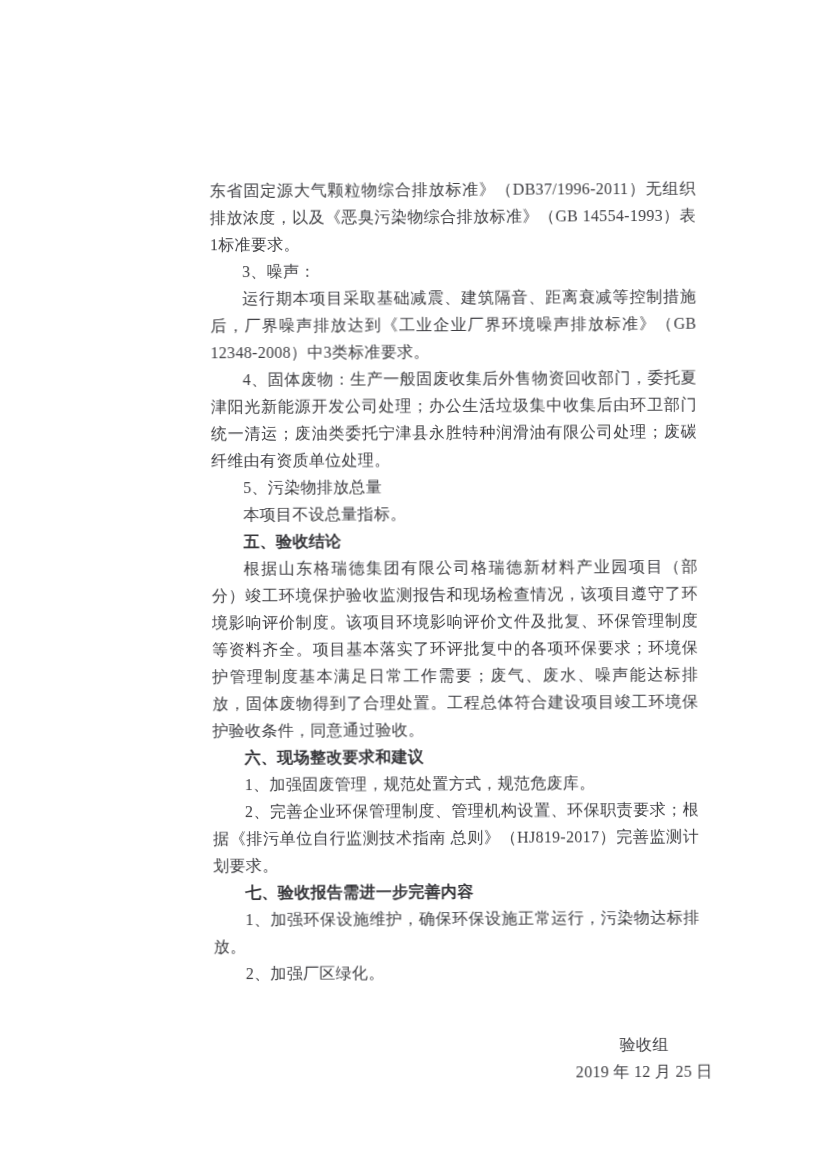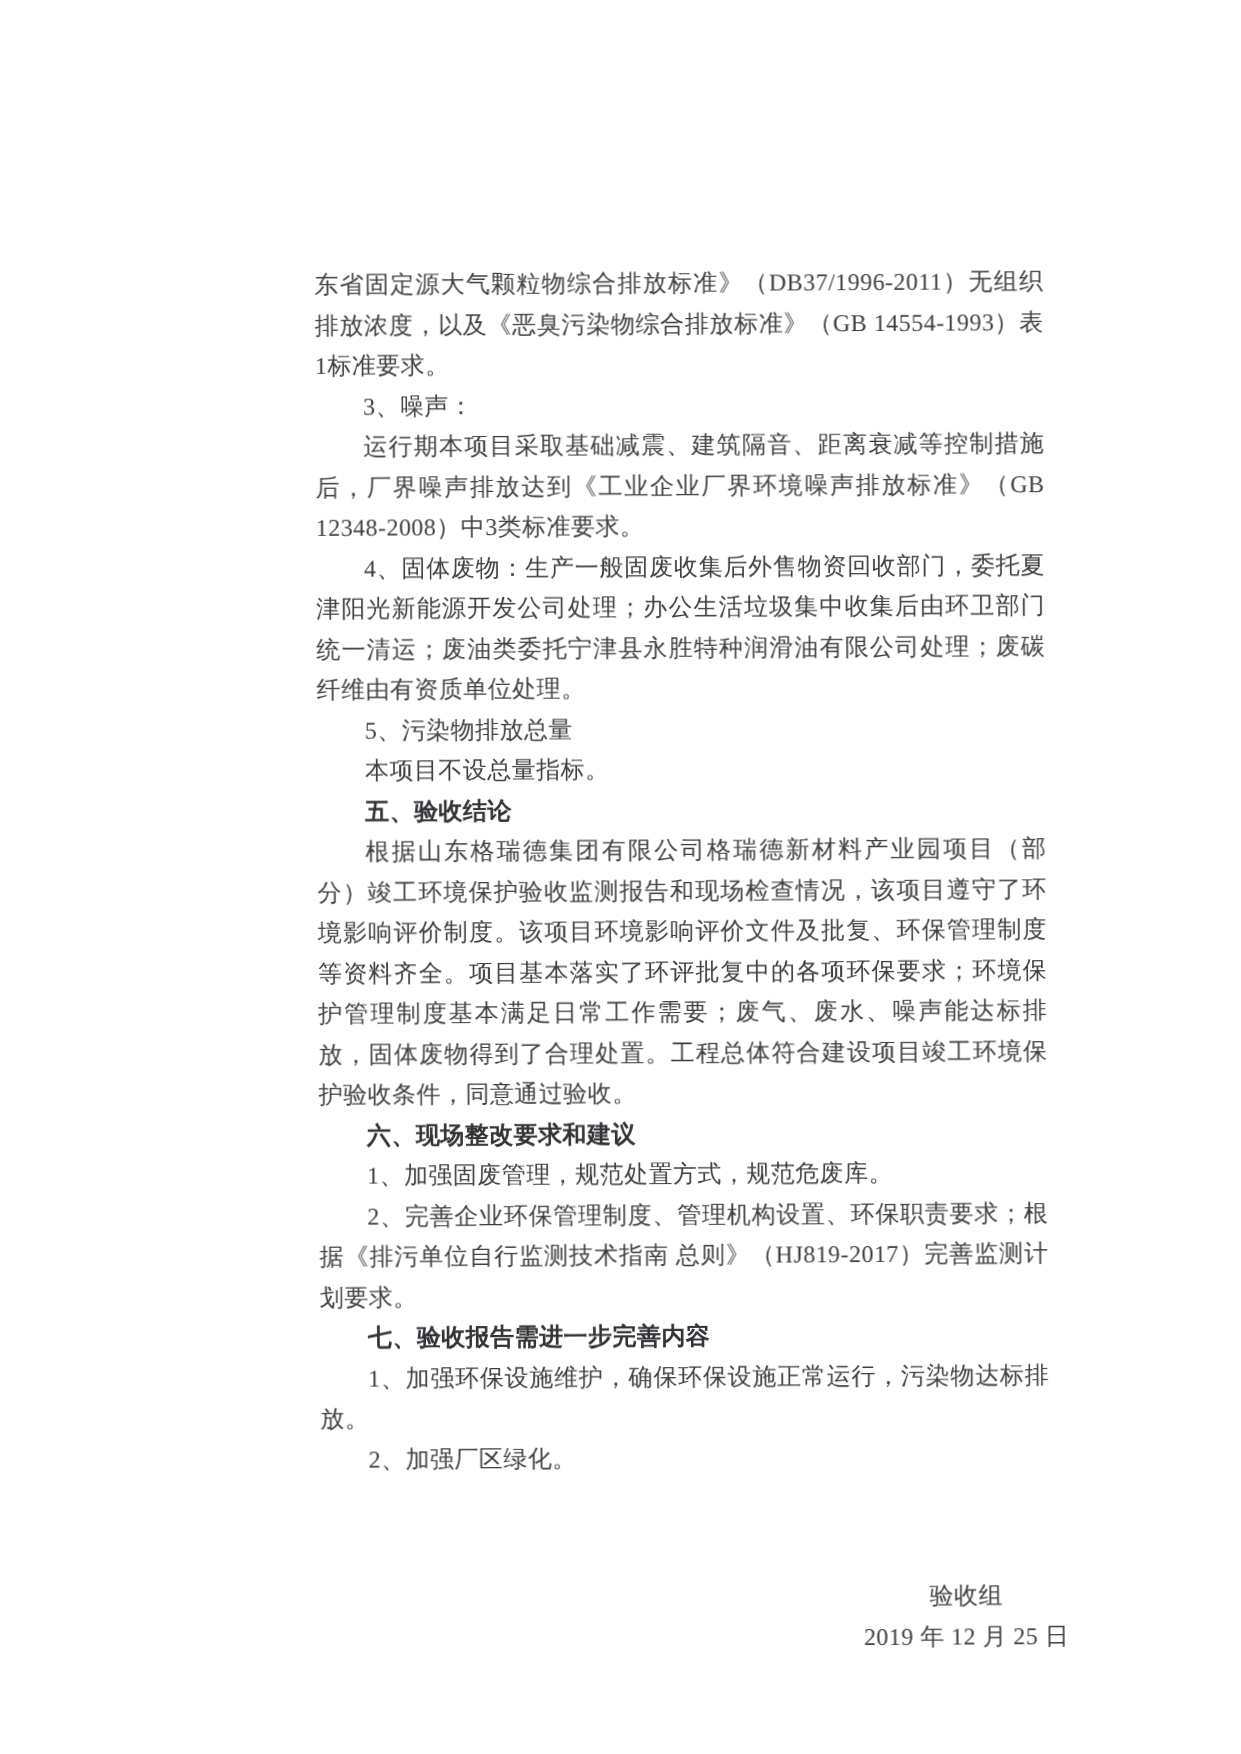--- a/index.html
+++ b/index.html
@@ -39,21 +39,21 @@
   }
   .para-continuation {
     text-indent: 0;
   }
   .para-heading {
     text-indent: 2em;
     font-weight: bold;
     color: #343438;
   }
   .signature-block {
-    margin-top: 66px;
+    margin-top: 46px;
     margin-left: 350px;
     width: 160px;
     text-align: center;
     line-height: 27px;
   }
   .signature-org {
     display: block;
   }
   .signature-date {
     display: block;

